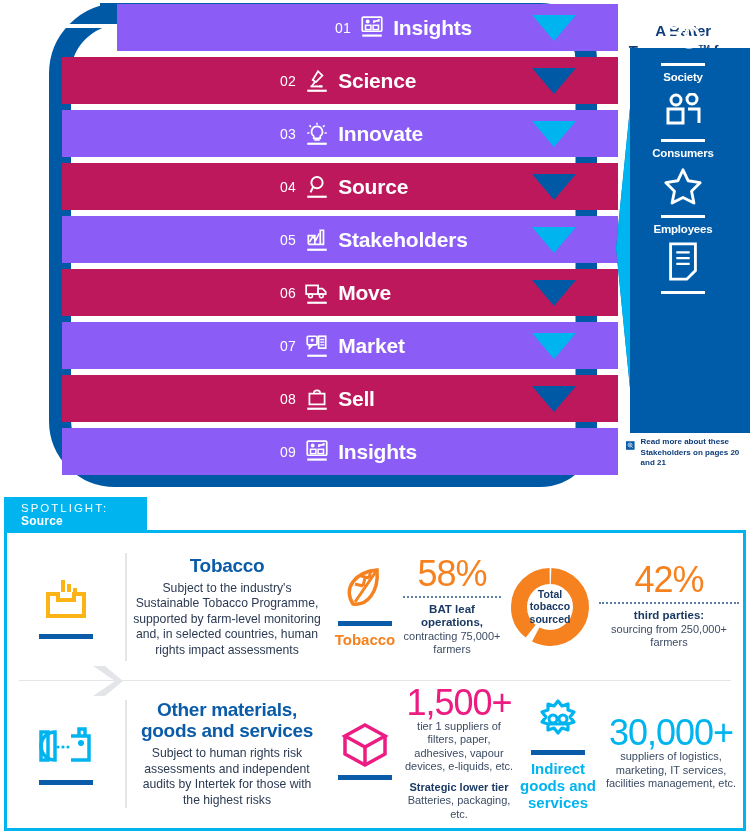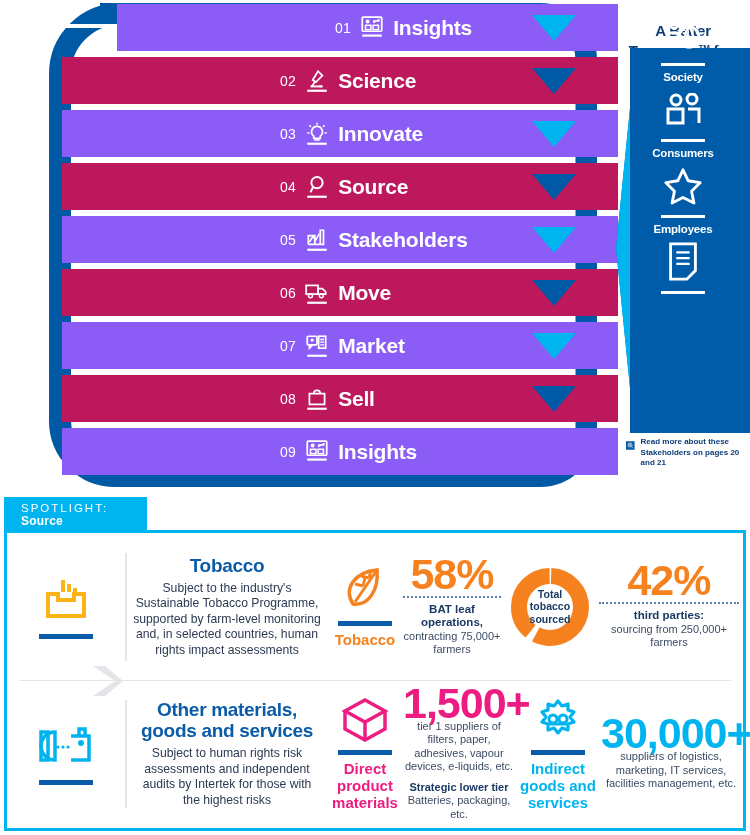--- a/index.html
+++ b/index.html
@@ -100,21 +100,21 @@
   .sp-desc p { color: #2B3A52; font-size: 12.2px; line-height: 15.5px; }
 
   .sp-cat { width: 76px; display: flex; flex-direction: column; align-items: center; }
   .sp-cat-rule { width: 54px; height: 5px; background: #0A5BA8; margin: 7px 0 5px; }
   .sp-cat-label { font-size: 15px; font-weight: 700; line-height: 17px; text-align: center; }
   .cat-orange .sp-cat-label { color: #F5821F; }
   .cat-pink   .sp-cat-label { color: #EC1C82; }
   .cat-cyan   .sp-cat-label { color: #00B4EF; }
 
   .stat { text-align: center; }
-  .stat-big { font-size: 43px; font-weight: 700; line-height: 34px; letter-spacing: -1px; }
+  .stat-big { font-size: 36px; font-weight: 400; line-height: 34px; letter-spacing: -1px; }
   .stat-big.orange { color: #F5821F; }
   .stat-big.pink   { color: #EC1C82; }
   .stat-big.cyan   { color: #00B4EF; }
   .stat-dots { height: 1px; border-top: 2px dotted #5B7FA6; margin: 5px 0 5px; }
   .stat-strong { color: #1B3A63; font-size: 11.5px; font-weight: 700; line-height: 13.5px; }
   .stat-sub { color: #3C4C63; font-size: 11px; line-height: 13.5px; }
   .stat-extra-t { color: #1B3A63; font-size: 11px; font-weight: 700; line-height: 13.5px; margin-top: 7px;}
   .donut-wrap { position: relative; width: 86px; height: 86px; }
   .donut-center {
     position: absolute; left: 0; top: 0; width: 86px; height: 86px;
@@ -460,21 +460,20 @@
           <p>Subject to human rights risk assessments and independent audits by Intertek for those with the highest risks</p>
         </div>
 
         <div class="sp-cat cat-pink">
           <svg width="48" height="46" viewBox="0 0 48 46">
             <polygon points="24,3 44,14 24,25 4,14" fill="none" stroke="#EC1C82" stroke-width="3.5"></polygon>
             <path d="M4 14 v18 l20 11 l20 -11 v-18" fill="none" stroke="#EC1C82" stroke-width="3.5"></path>
             <path d="M24 25 v18" stroke="#EC1C82" stroke-width="3.5"></path>
           </svg>
           <div class="sp-cat-rule"></div>
-          <div class="sp-cat-label">Direct product materials</div>
         </div>
 
         <div class="stat" style="width:112px">
           <div class="stat-big pink">1,500+</div>
           <div class="stat-sub">tier 1 suppliers of filters, paper, adhesives, vapour devices, e-liquids, etc.</div>
           <div class="stat-extra-t">Strategic lower tier</div>
           <div class="stat-sub">Batteries, packaging, etc.</div>
         </div>
 
         <div class="sp-cat cat-cyan" style="width:86px">

